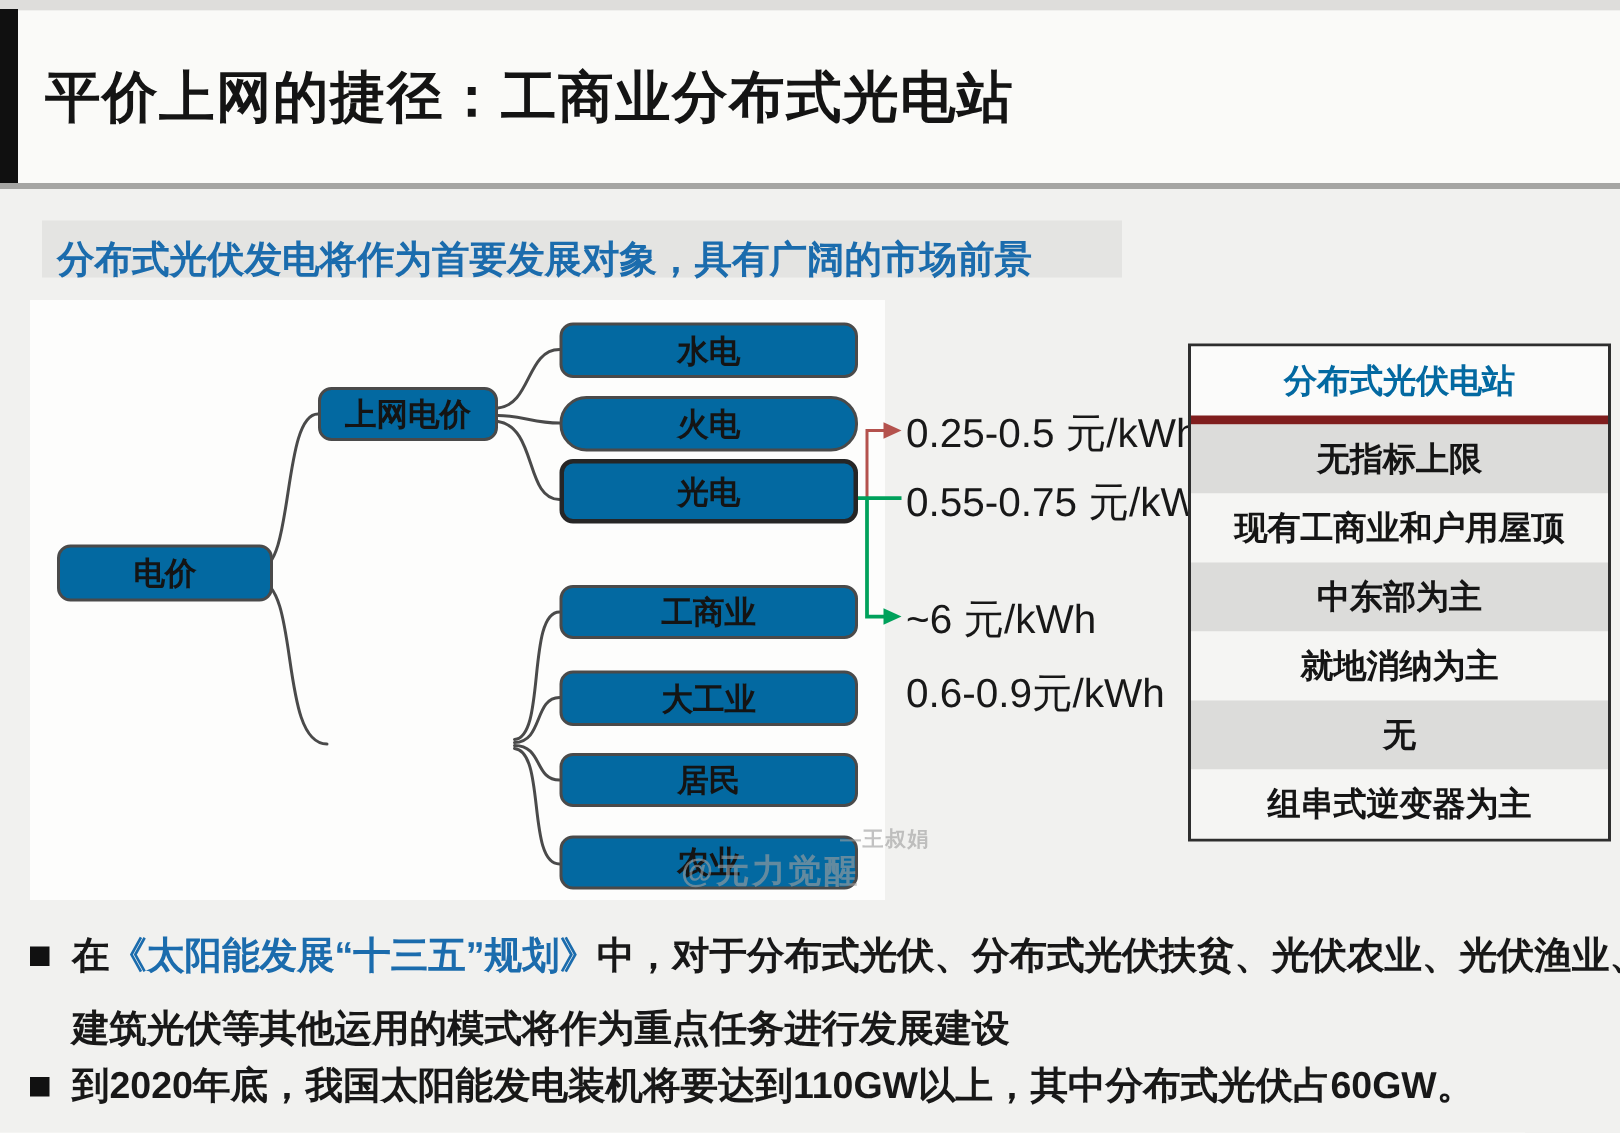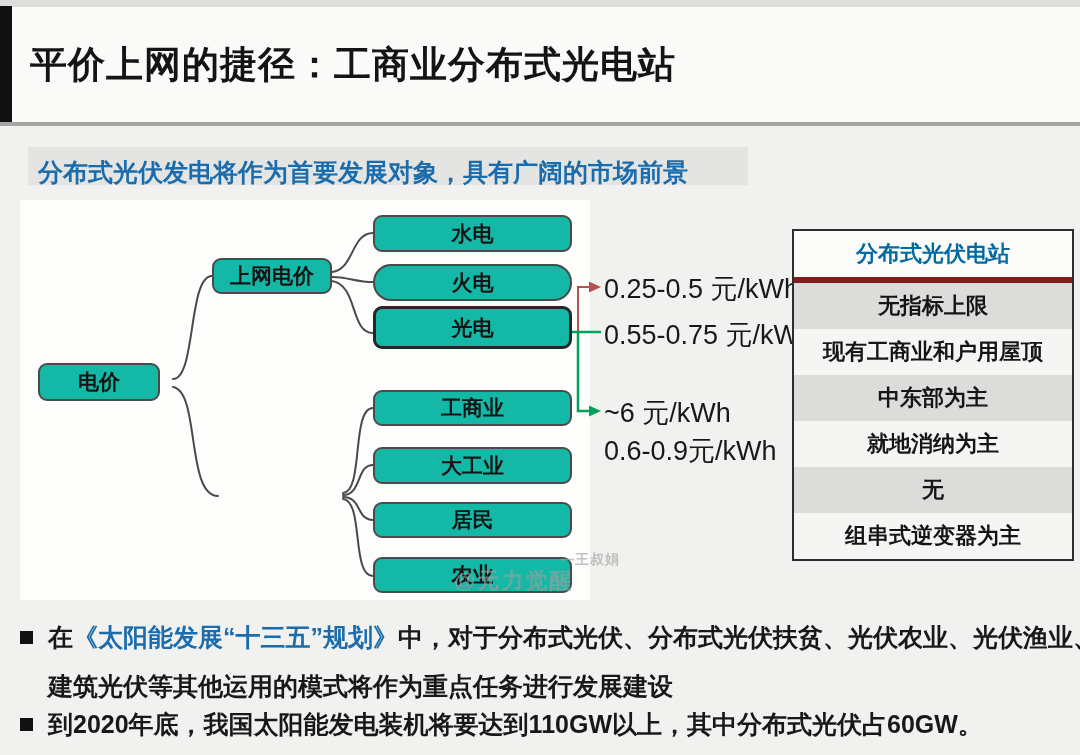--- a/index.html
+++ b/index.html
@@ -21,40 +21,40 @@
   .subtitle-bar{
     position:absolute;left:28px;top:147px;width:720px;height:38px;background:#e4e4e2;
     display:flex;align-items:center;padding-left:10px;box-sizing:border-box;
   }
   .subtitle-bar span{font-size:25px;font-weight:bold;color:#1b6cad;white-space:nowrap;margin-top:12px;}
   
   .diagram-panel{position:absolute;left:20px;top:200px;width:570px;height:400px;background:#fdfdfc;}
   .overlay-svg{position:absolute;left:0;top:0;width:1080px;height:755px;pointer-events:none;z-index:2;}
   .node{
     position:absolute;z-index:3;box-sizing:border-box;
-    border:2px solid #4a4a4a;border-radius:9px;background:#14b8a6;
+    border:2px solid #4a4a4a;border-radius:9px;background:#0369a1;
     display:flex;align-items:center;justify-content:center;
     font-size:21px;font-weight:bold;color:#141414;white-space:nowrap;
   }
-  .node-root   {left:38px; top:363px;width:122px;height:38px;}
+  .node-root   {left:38px; top:363px;width:144px;height:38px;}
   .node-ongrid {left:212px;top:258px;width:120px;height:36px;}
   .node-retail {left:218px;top:478px;width:125px;height:36px;}
   .leaf{left:373px;width:199px;}
   .leaf-shui {top:215px;height:37px;}
   .leaf-huo  {top:264px;height:37px;border-radius:18px;}
   .leaf-guang{top:306px;height:43px;border-width:3px;border-color:#262626;}
   .leaf-gsy  {top:390px;height:36px;}
   .leaf-dgy  {top:447px;height:37px;}
   .leaf-jm   {top:502px;height:36px;}
   .leaf-ny   {top:557px;height:36px;}
   .price-label{
     position:absolute;left:604px;z-index:3;
     font-size:27px;color:#181818;white-space:nowrap;
   }
-  .price-0{top:271px;} .price-1{top:317px;} .price-2{top:395px;} .price-3{top:433px;}
+  .price-0{top:271px;} .price-1{top:317px;} .price-2{top:395px;} .price-3{top:444px;}
   
   .pv-table{
     position:absolute;left:792px;top:229px;width:282px;height:332px;z-index:3;
     border:2px solid #2e2e2e;box-sizing:border-box;background:#f5f5f3;
     display:flex;flex-direction:column;
   }
   .pv-table .thead{
     flex:1;display:flex;align-items:center;justify-content:center;
     background:#fbfbfa;border-bottom:6px solid #7f1d1d;
     font-size:22px;font-weight:bold;color:#0369a1;

